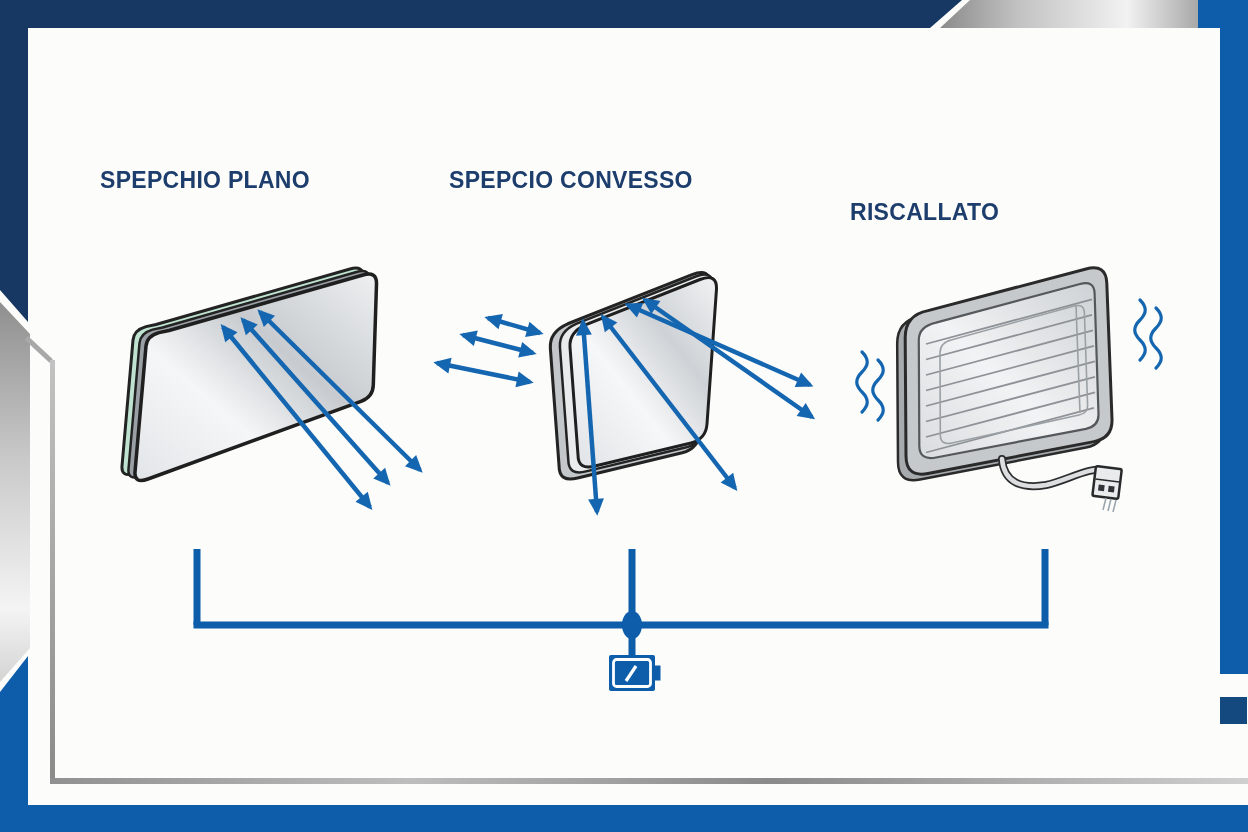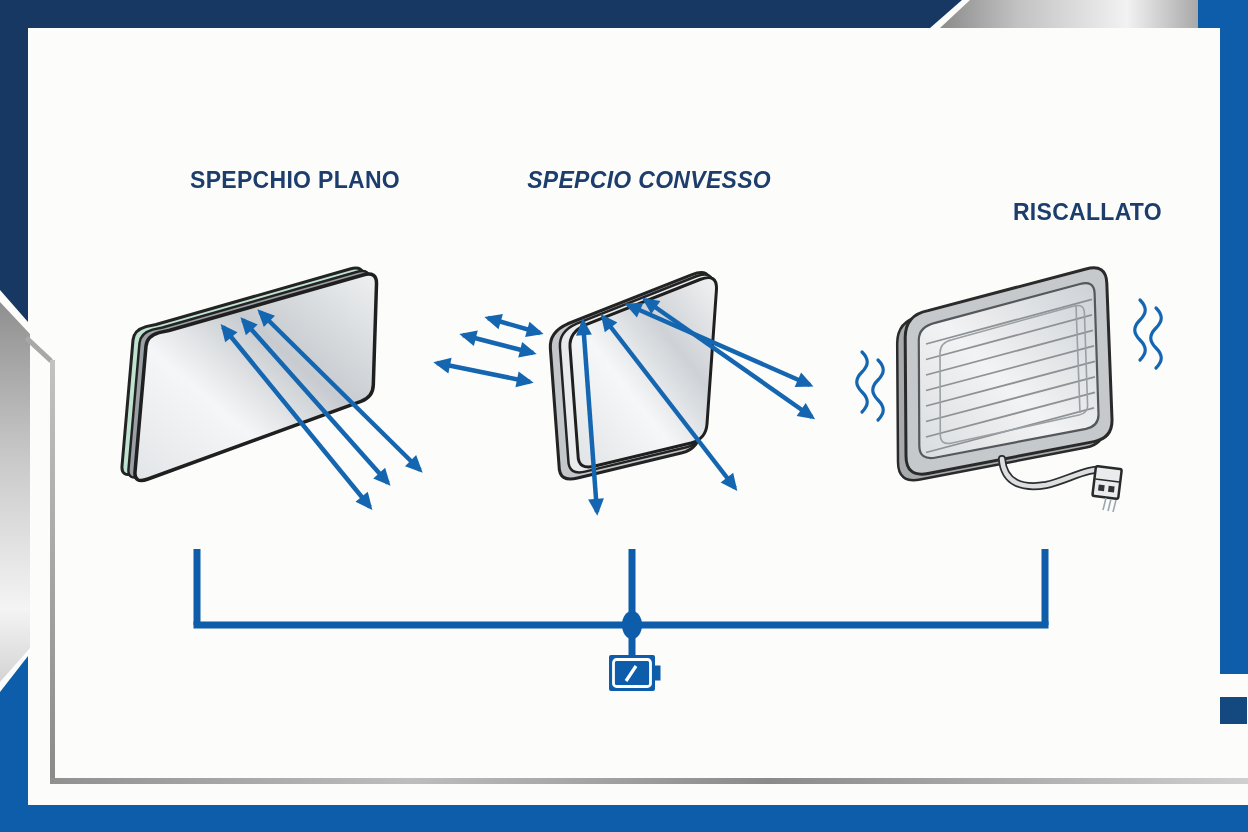--- a/index.html
+++ b/index.html
@@ -34,23 +34,23 @@
   .bottom-blue{left:0;top:805px;width:1248px;height:27px;background:var(--bright-blue);}
   .thin-v{left:50px;top:360px;width:5px;height:424px;
     background:linear-gradient(180deg,#c2c2c2,#8a8a8a);}
   .thin-h{left:50px;top:778px;width:1198px;height:6px;
     background:linear-gradient(90deg,#909090,#bdbdbd 30%,#8a8a8a 60%,#cfcfcf 100%);}
   .thin-d{left:28px;top:336px;width:34px;height:5px;background:#a8a8a8;
     transform:rotate(43deg);transform-origin:0 0;}
 
   
   .panel-title{position:absolute;top:164px;color:var(--title-navy);
-    font-weight:700;font-size:23px;letter-spacing:.3px;text-align:right;line-height:32px;}
+    font-weight:700;font-size:23px;letter-spacing:.3px;text-align:left;line-height:32px;}
   .pt1{left:100px;width:300px;}
-  .pt2{left:461px;width:310px;font-style:italic;}
+  .pt2{left:449px;width:310px;}
   .pt3{left:850px;width:312px;}
 
   
   svg{position:absolute;overflow:visible;}
   .ray{stroke:var(--arrow-blue);stroke-width:4.5;fill:none;}
   .ah{fill:var(--arrow-blue);}
   .wave{stroke:var(--arrow-blue);stroke-width:3.2;fill:none;stroke-linecap:round;}
   .bracket-line{stroke:var(--bright-blue);stroke-width:7;fill:none;}
 </style>
 </head>

